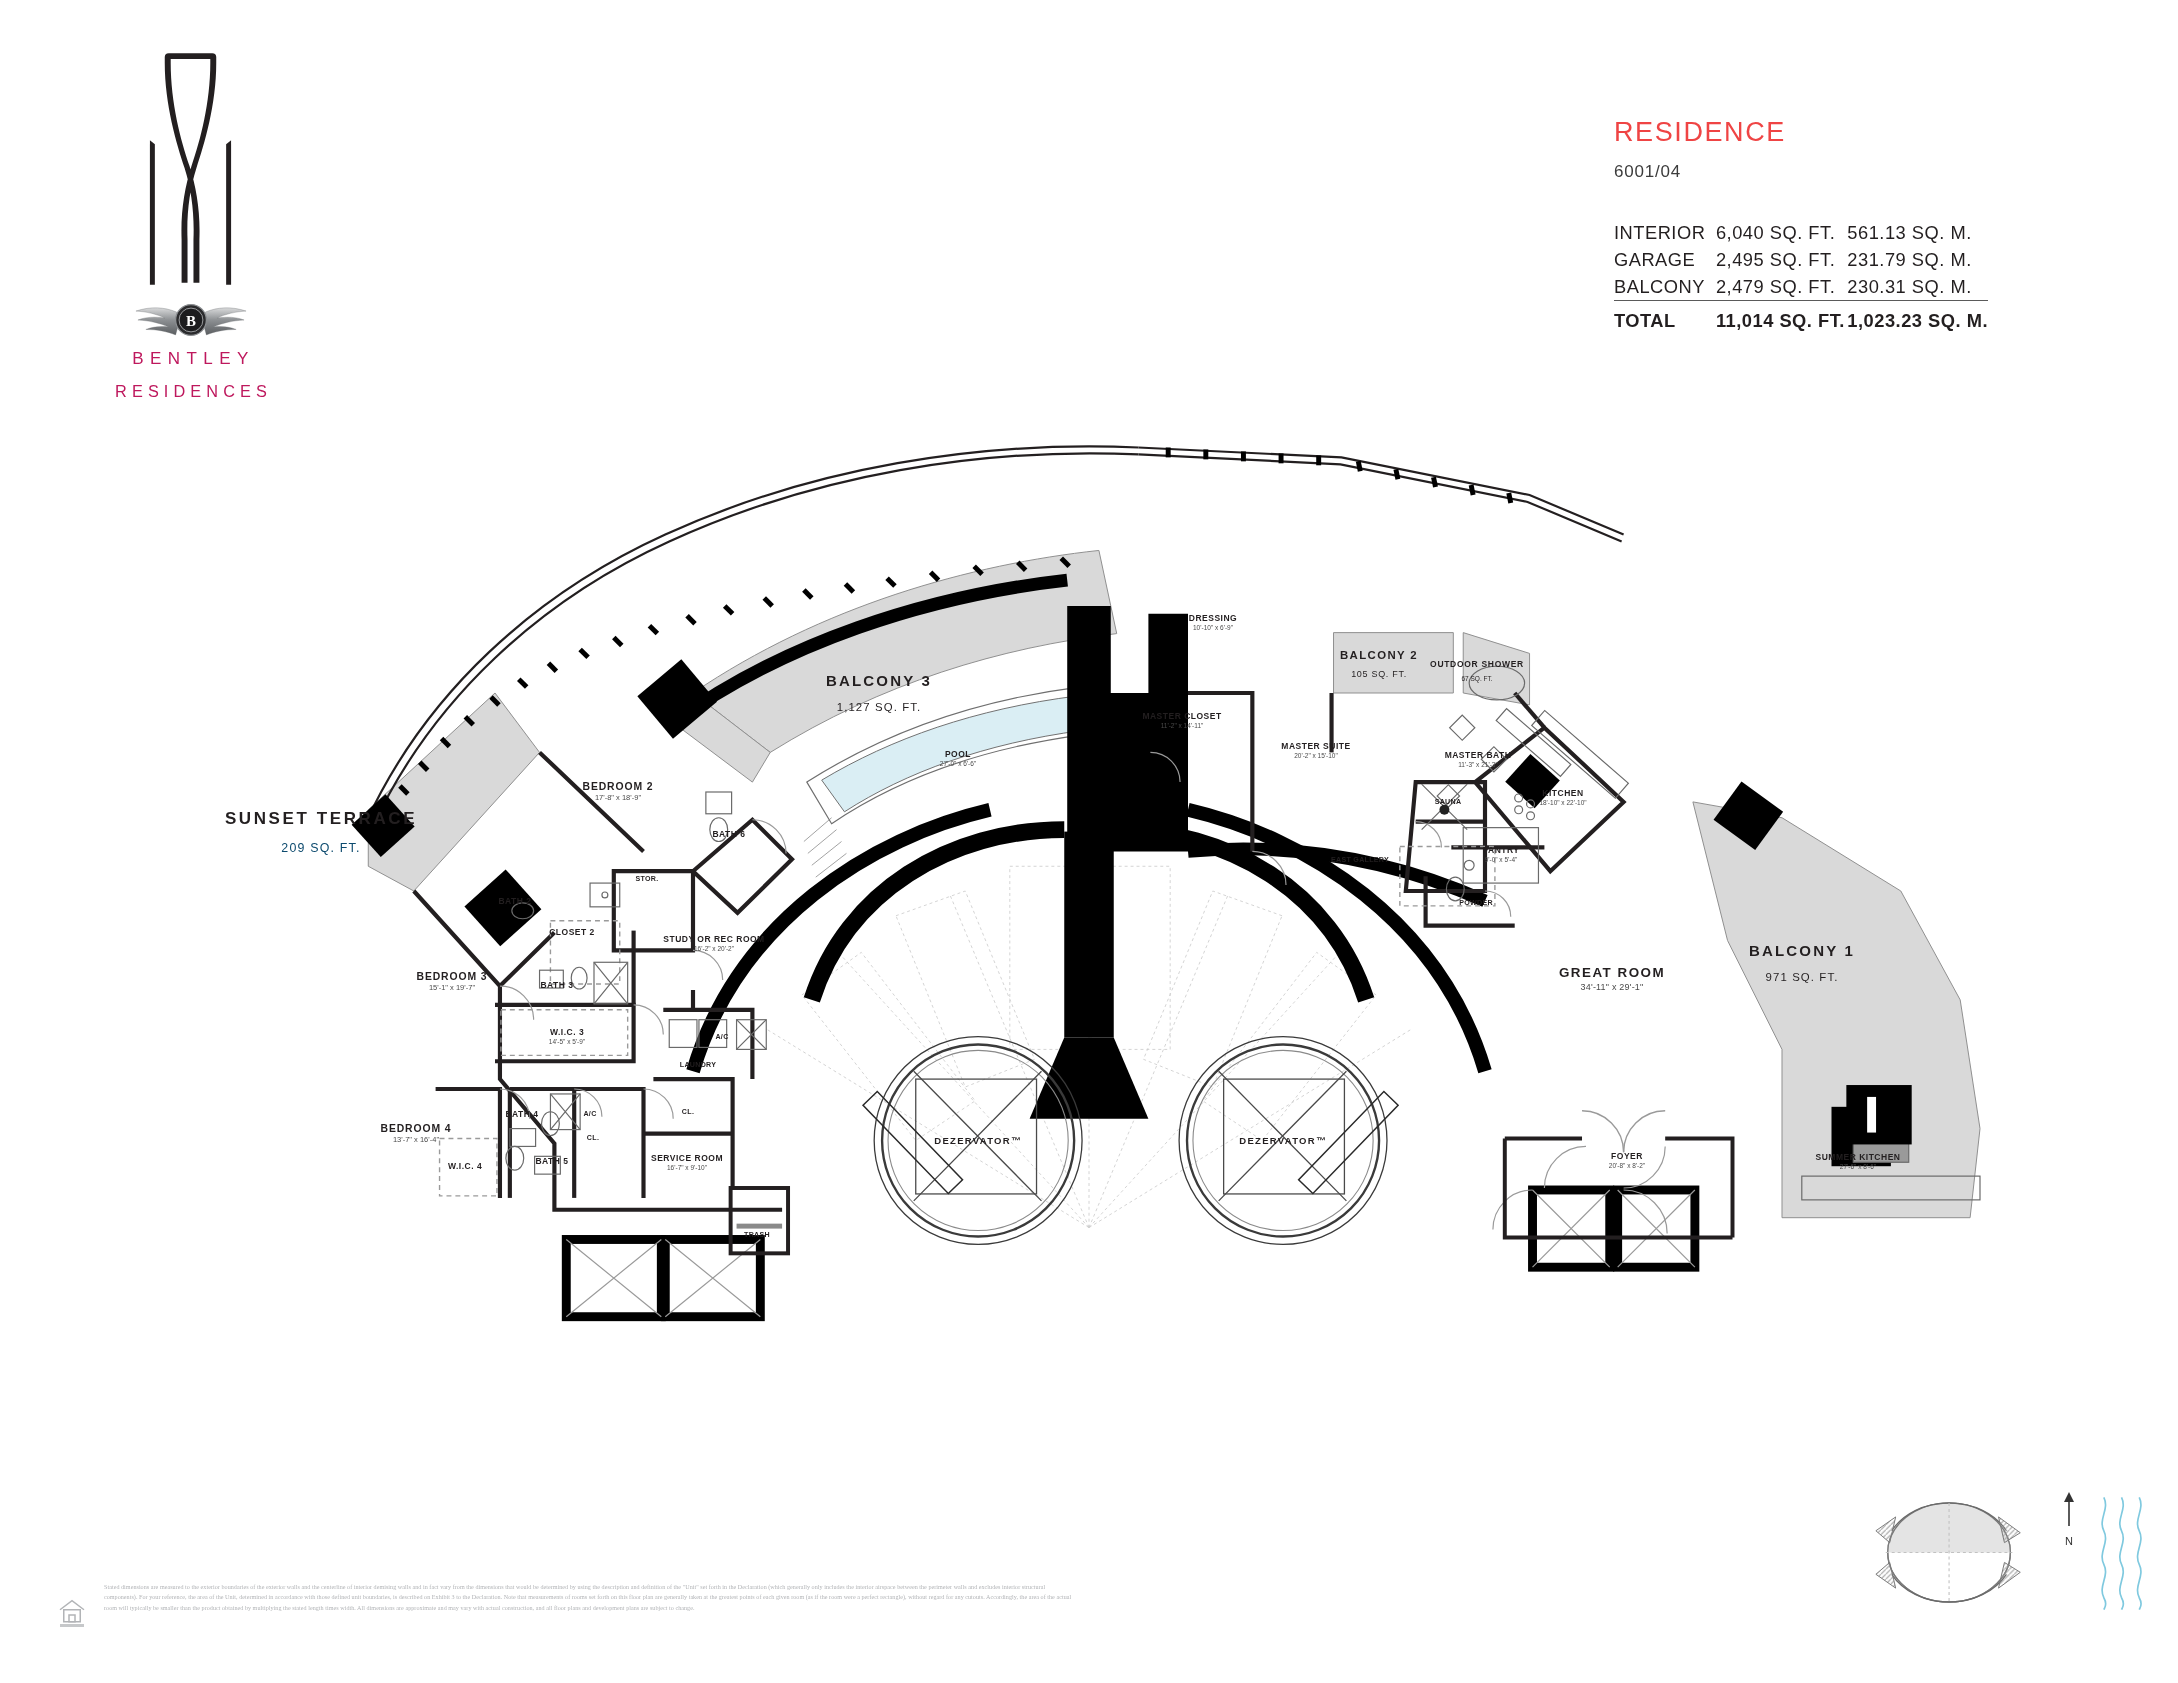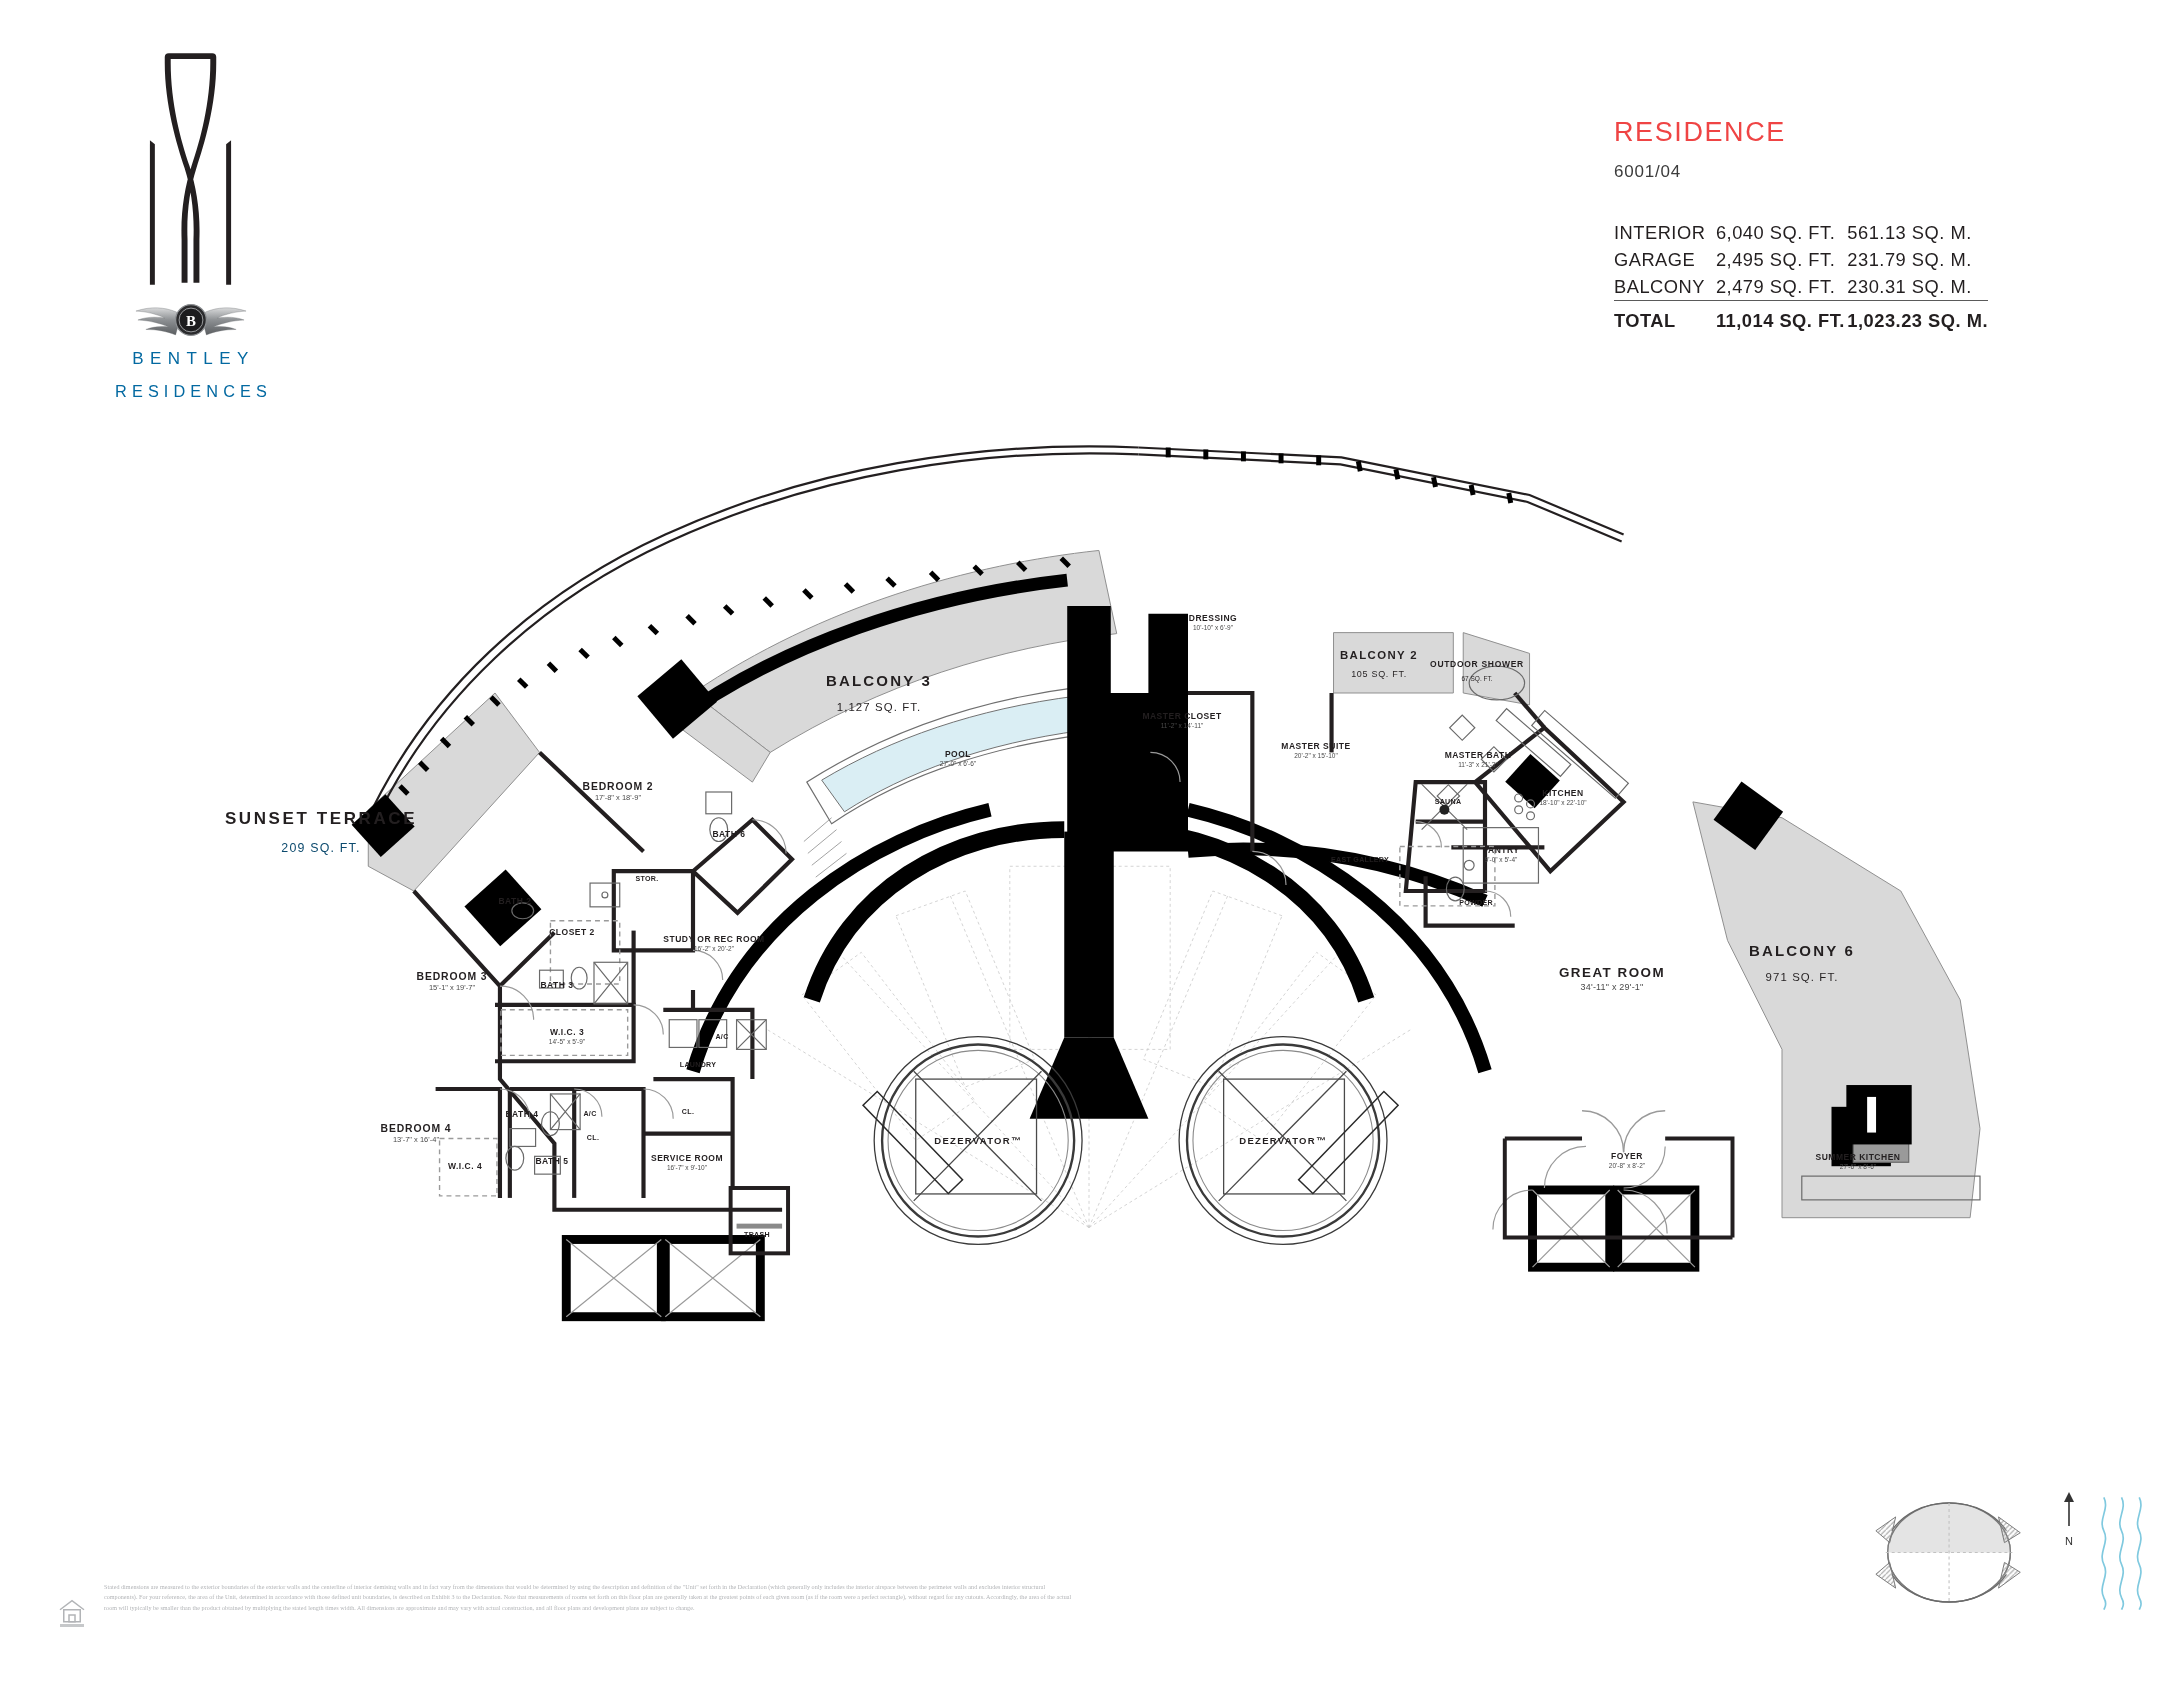--- a/index.html
+++ b/index.html
@@ -17,21 +17,21 @@
     background: #ffffff;
     overflow: hidden;
   }
 
   
   #brand { position: absolute; left: 94px; top: 45px; width: 193px; text-align: center; }
   #tower-mark { width: 99px; height: 243px; margin: 0 auto; display: block; }
   #wings-mark { width: 124px; height: 40px; margin: 12px auto 0; display: block; }
   .brand-word {
     font-size: 17px; letter-spacing: 6.4px; font-weight: 400;
-    color: #0369a1; margin-top: 9px; text-indent: 6px;
+    color: #be185d; margin-top: 9px; text-indent: 6px;
   }
   .brand-word.sub { margin-top: 13px; font-size: 16.3px; letter-spacing: 5.1px; }
 
   
   #header { position: absolute; right: 188px; top: 119px; width: 376px; }
   #res-title {
     font-size: 27px; letter-spacing: 1.6px; font-weight: 400; color: #ef4444;
     line-height: 1; white-space: nowrap;
   }
   #res-number {
@@ -586,21 +586,21 @@
         <span class="dim">9'-0" x 5'-4"</span>
       </div>
       <div class="rlabel s-xs" style="left: 1476px; top: 903px;">
         <span class="nm">POWDER</span>
       </div>
       <div class="rlabel s-lg" style="left: 1612px; top: 979px;">
         <span class="nm">GREAT ROOM</span>
         <span class="dim">34'-11" x 29'-1"</span>
       </div>
       <div class="rlabel s-bal" style="left: 1802px; top: 963px;">
-        <span class="nm">BALCONY 6</span>
+        <span class="nm">BALCONY 1</span>
         <span class="sqft">971 SQ. FT.</span>
       </div>
       <div class="rlabel s-sm" style="left: 1627px; top: 1160px;">
         <span class="nm">FOYER</span>
         <span class="dim">20'-8" x 8'-2"</span>
       </div>
       <div class="rlabel s-sm" style="left: 1858px; top: 1161px;">
         <span class="nm">SUMMER KITCHEN</span>
         <span class="dim">27'-6" x 8'-6"</span>
       </div>

